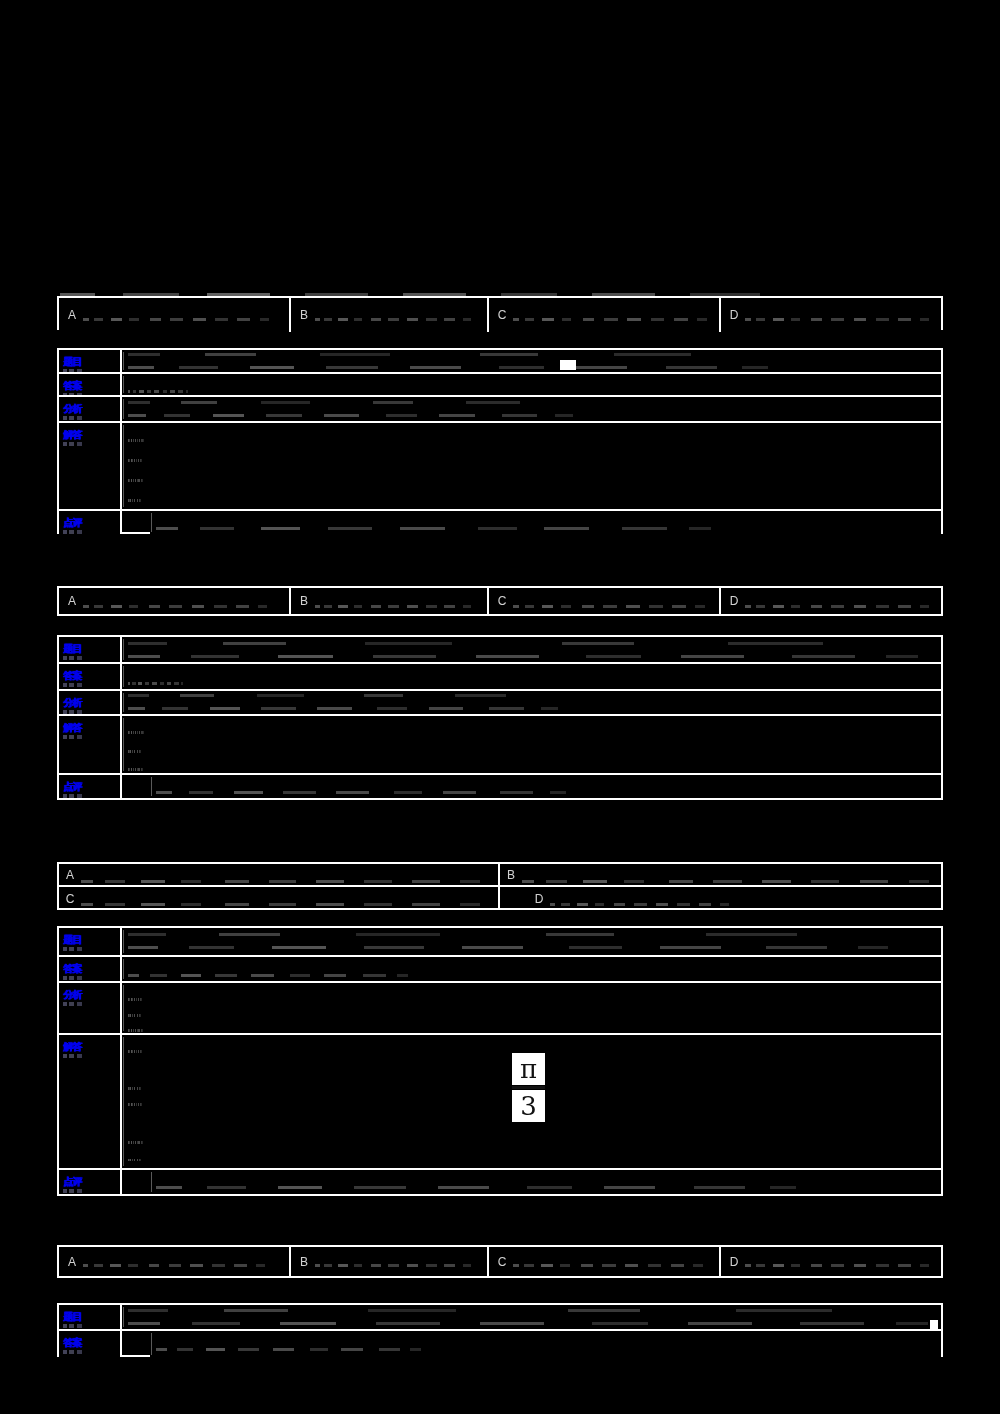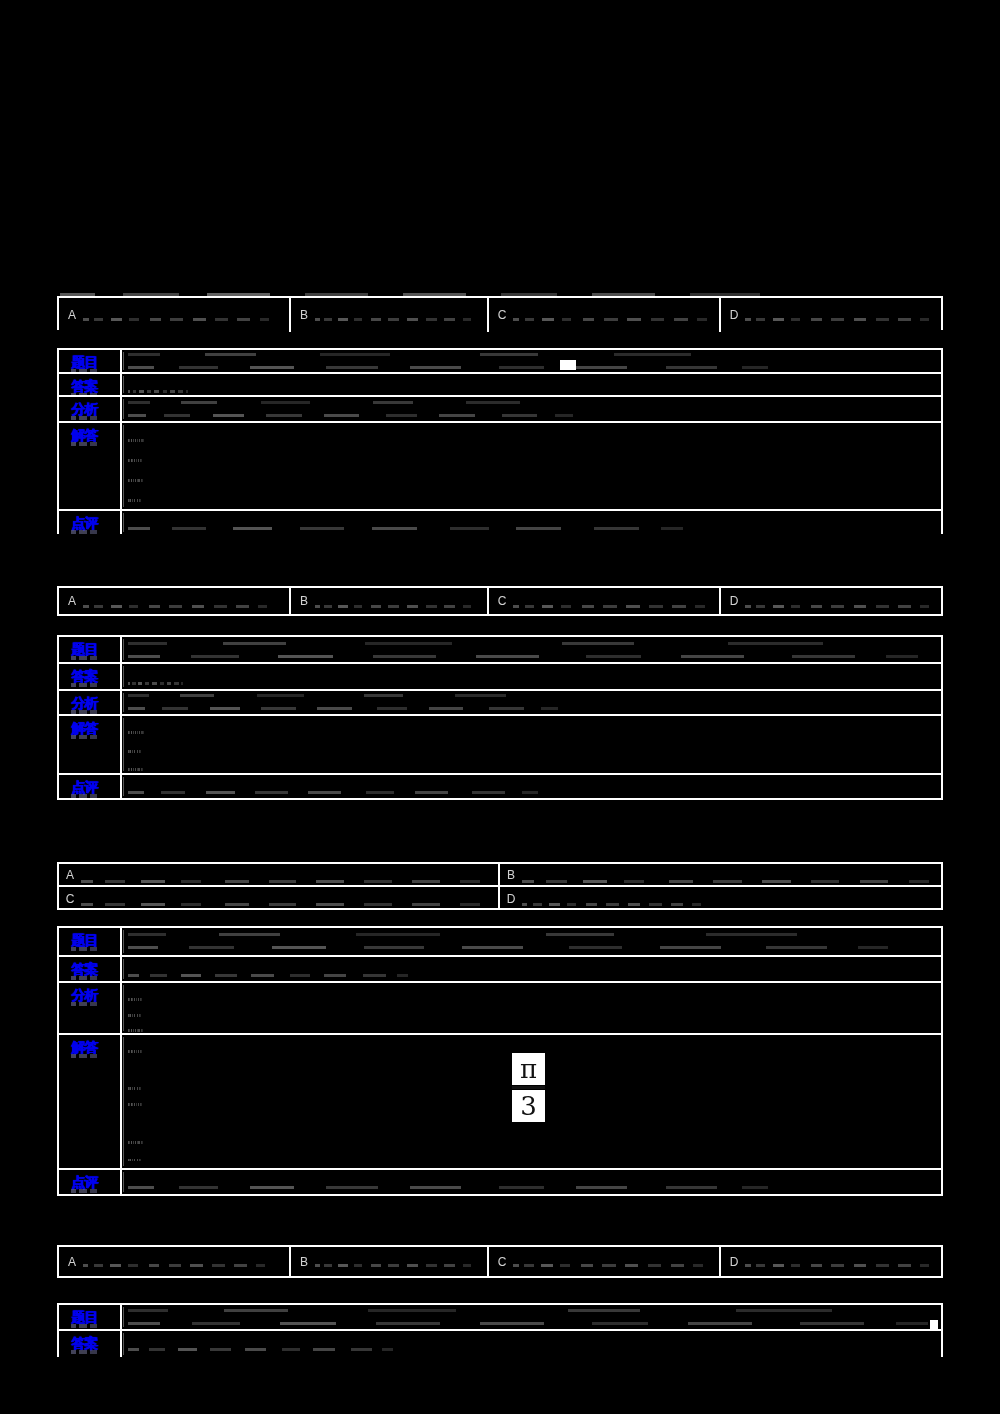--- a/index.html
+++ b/index.html
@@ -86,36 +86,36 @@
     flex:0 0 50%;
     display:flex;align-items:center;
     box-sizing:border-box;
     border-right:2px solid #ffffff;
     overflow:hidden;
   }
   .grid-cell:last-child{border-right:none;}
 
   
   .exp-row{display:flex;box-sizing:border-box;border-bottom:2px solid #ffffff;}
-  .exp-row:last-child{border-bottom:none;}
+  .exp-row:last-child{border-bottom:none;gap:28px;}
   .exp-label{
     flex:0 0 63px;
     box-sizing:border-box;
     border-right:2px solid #ffffff;
     position:relative;
     background:#000000;
     overflow:hidden;
   }
   
   .lbl{
     position:absolute;
-    left:12px;top:4px;
+    left:4px;top:4px;
     color:#0000ee;
     font-weight:bold;
-    font-size:14px;
+    font-size:10px;
     line-height:16px;
     letter-spacing:-1px;
     white-space:nowrap;
     filter:blur(.4px);
     text-shadow:0 0 1px #0000ee, 1px 0 0 #0000ee;
   }
   .lbl::after{
     content:"";
     position:absolute;
     left:0;right:-4px;bottom:-3px;height:4px;

